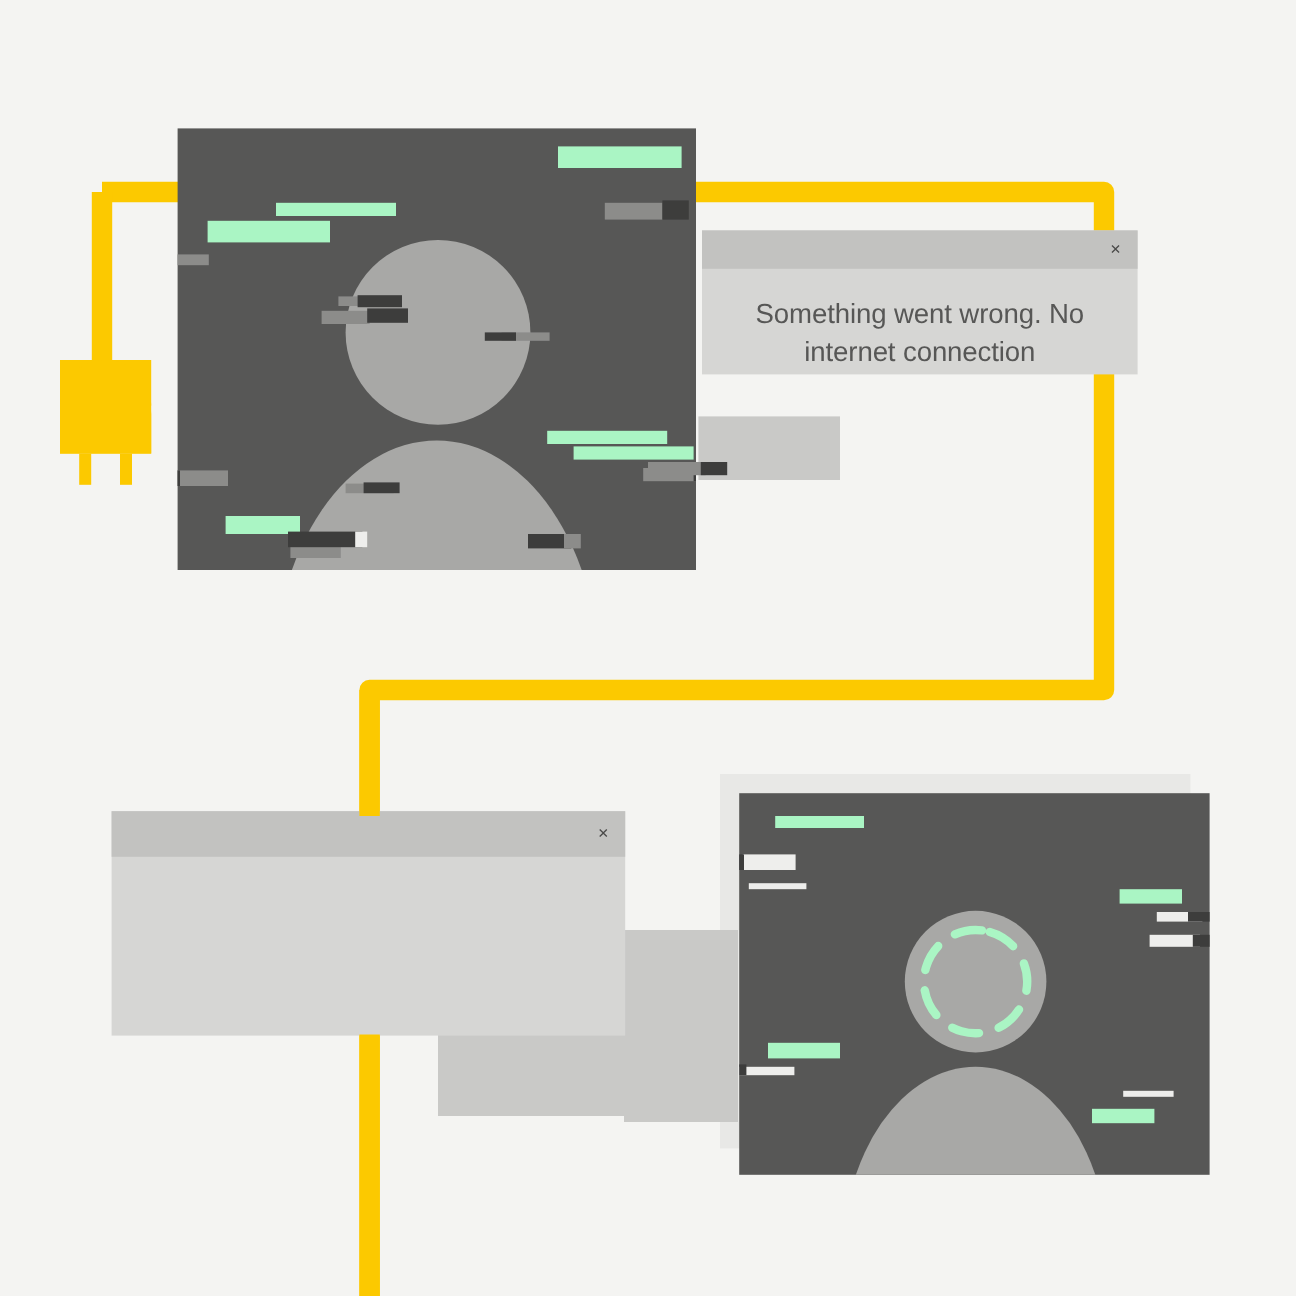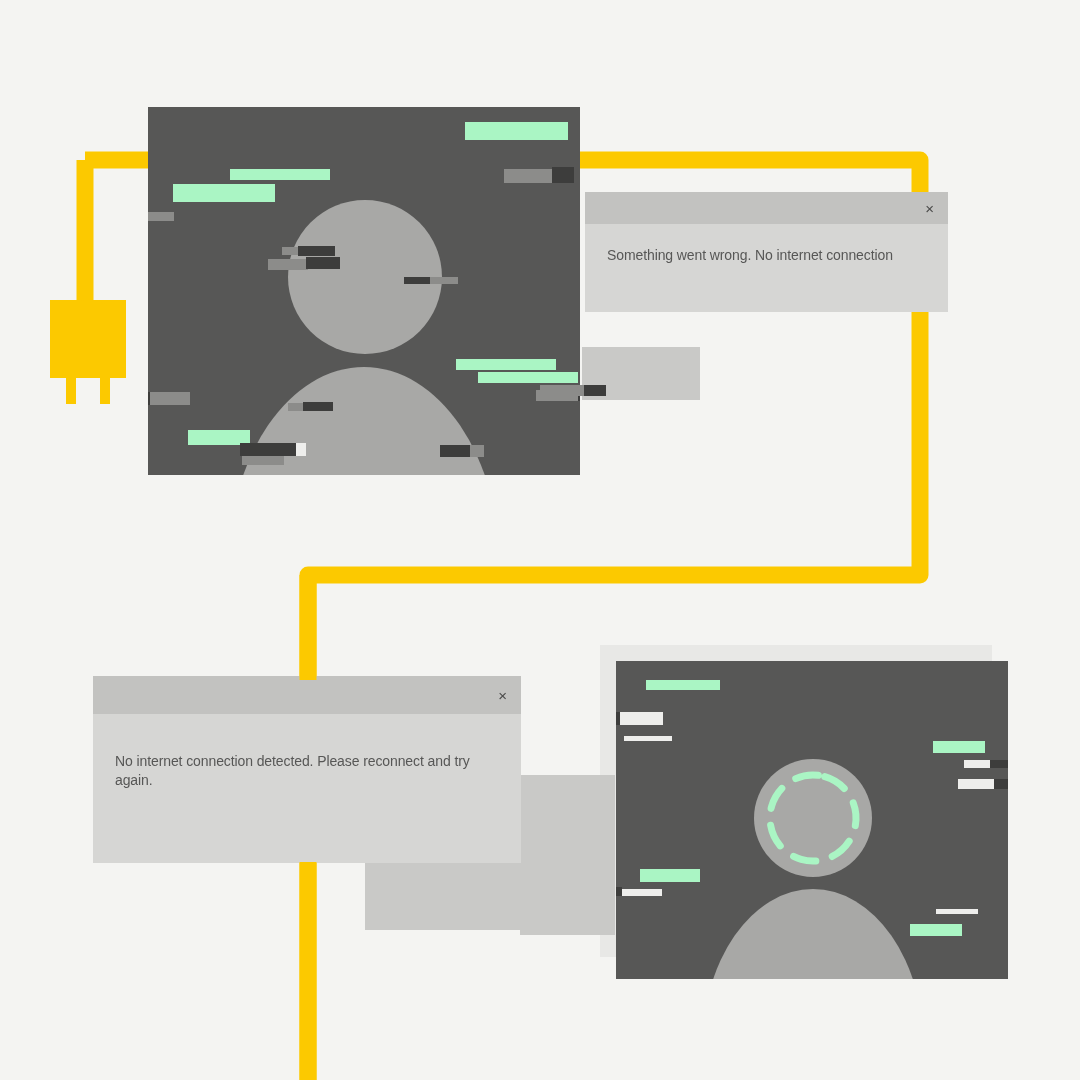--- a/index.html
+++ b/index.html
@@ -40,26 +40,27 @@
     height:32px;background:#c2c2c0;position:relative;
   }
   .dialog .closebtn{
     position:absolute;right:14px;top:50%;transform:translateY(-50%);
     font-size:15px;color:#4a4a49;line-height:1;
     font-family:"Liberation Sans", sans-serif;
     cursor:pointer;
   }
   .dialog .msg{
     padding:22px 22px 0 22px;
-    font-size:14px;
+    font-size:23px;
     line-height:1.38;
     color:#575756;
     font-family:"Liberation Sans", sans-serif;
     letter-spacing:-0.1px;
     white-space:pre-line;
+    text-align:center;
   }
 </style>
 </head>
 <body>
 
 <div id="stage">
 
   <svg id="cable-svg" viewBox="0 0 1080 1080">
 
     <path d="M85,160 L920,160 L920,575 L308,575 L308,1080" fill="none" stroke="#fcc900" stroke-width="17" stroke-linejoin="round" stroke-linecap="butt"></path>
@@ -150,21 +151,20 @@
     <span class="bar d" style="left:-14px;top:226px;width:20px;height:9px;"></span>
 
     <span class="bar w" style="left:320px;top:248px;width:42px;height:5px;"></span>
     <span class="bar g" style="left:294px;top:263px;width:52px;height:12px;"></span>
   </div>
 
   <div class="dialog" style="left:93px;top:676px;width:428px;height:187px;">
     <div class="titlebar" style="height:38px;">
       <span class="closebtn">×</span>
     </div>
-    <div class="msg" style="padding-top:38px;">No internet connection detected. Please reconnect and try again.</div>
   </div>
 
   <svg class="abs" style="left:0;top:0;width:1080px;height:1080px;pointer-events:none;" viewBox="0 0 1080 1080">
     <path d="M308,575 L308,680" fill="none" stroke="#fcc900" stroke-width="17"></path>
     <path d="M308,862 L308,1080" fill="none" stroke="#fcc900" stroke-width="17"></path>
   </svg>
 
 </div>
 
 </body></html>

